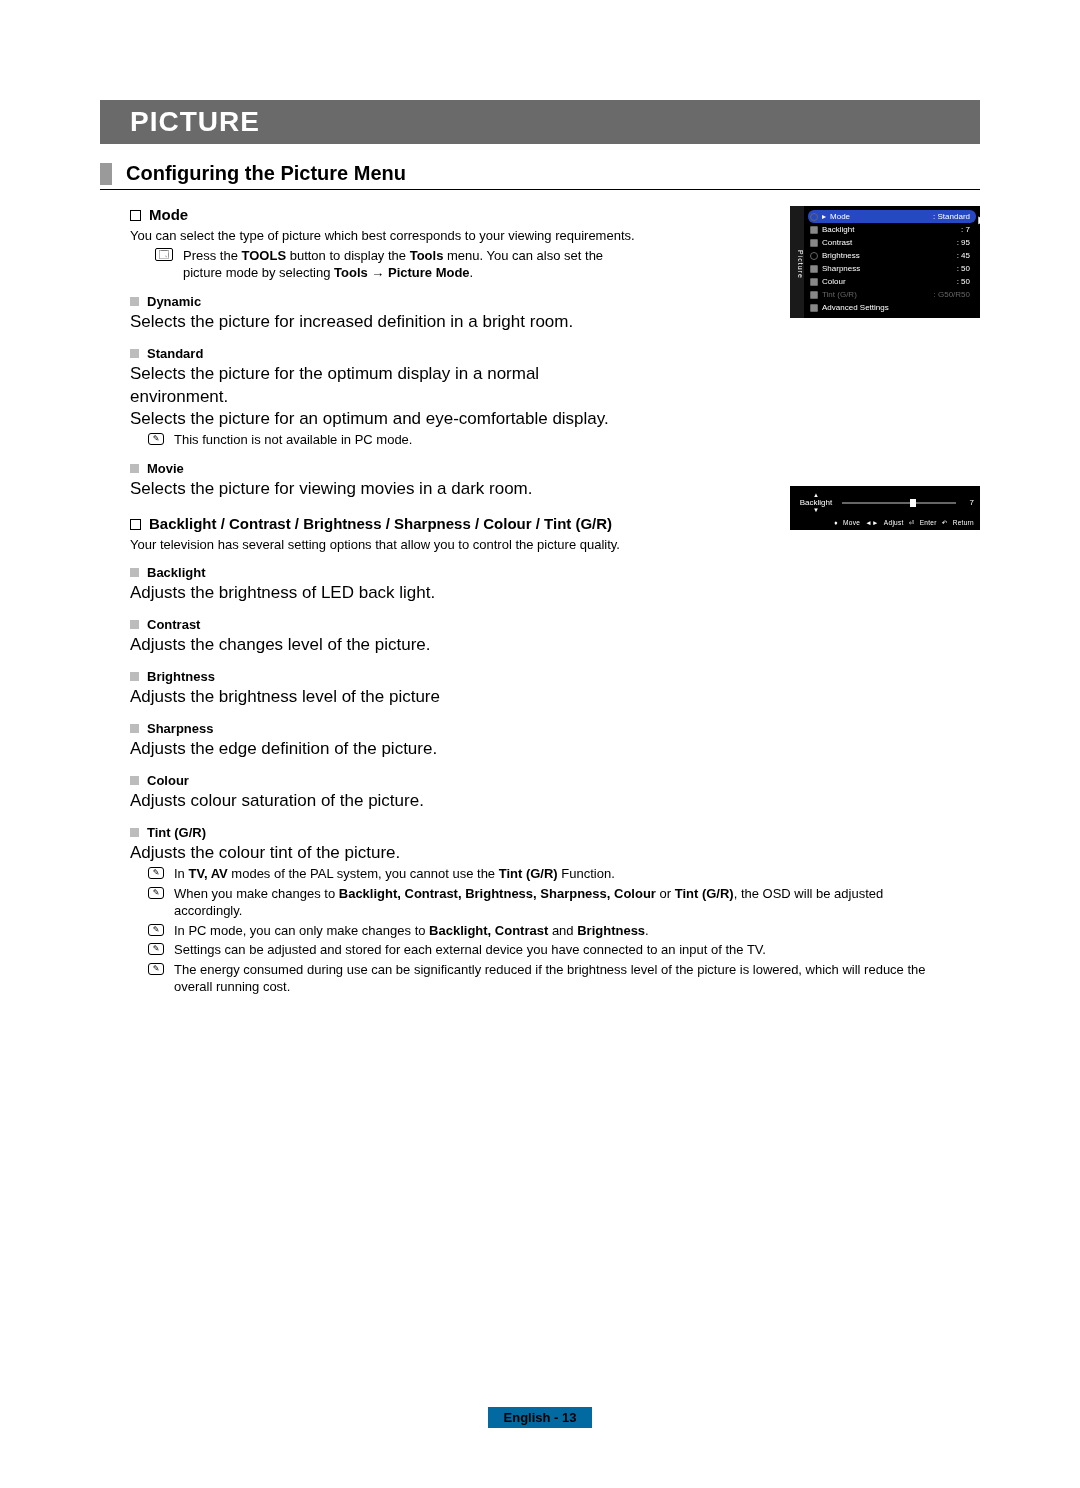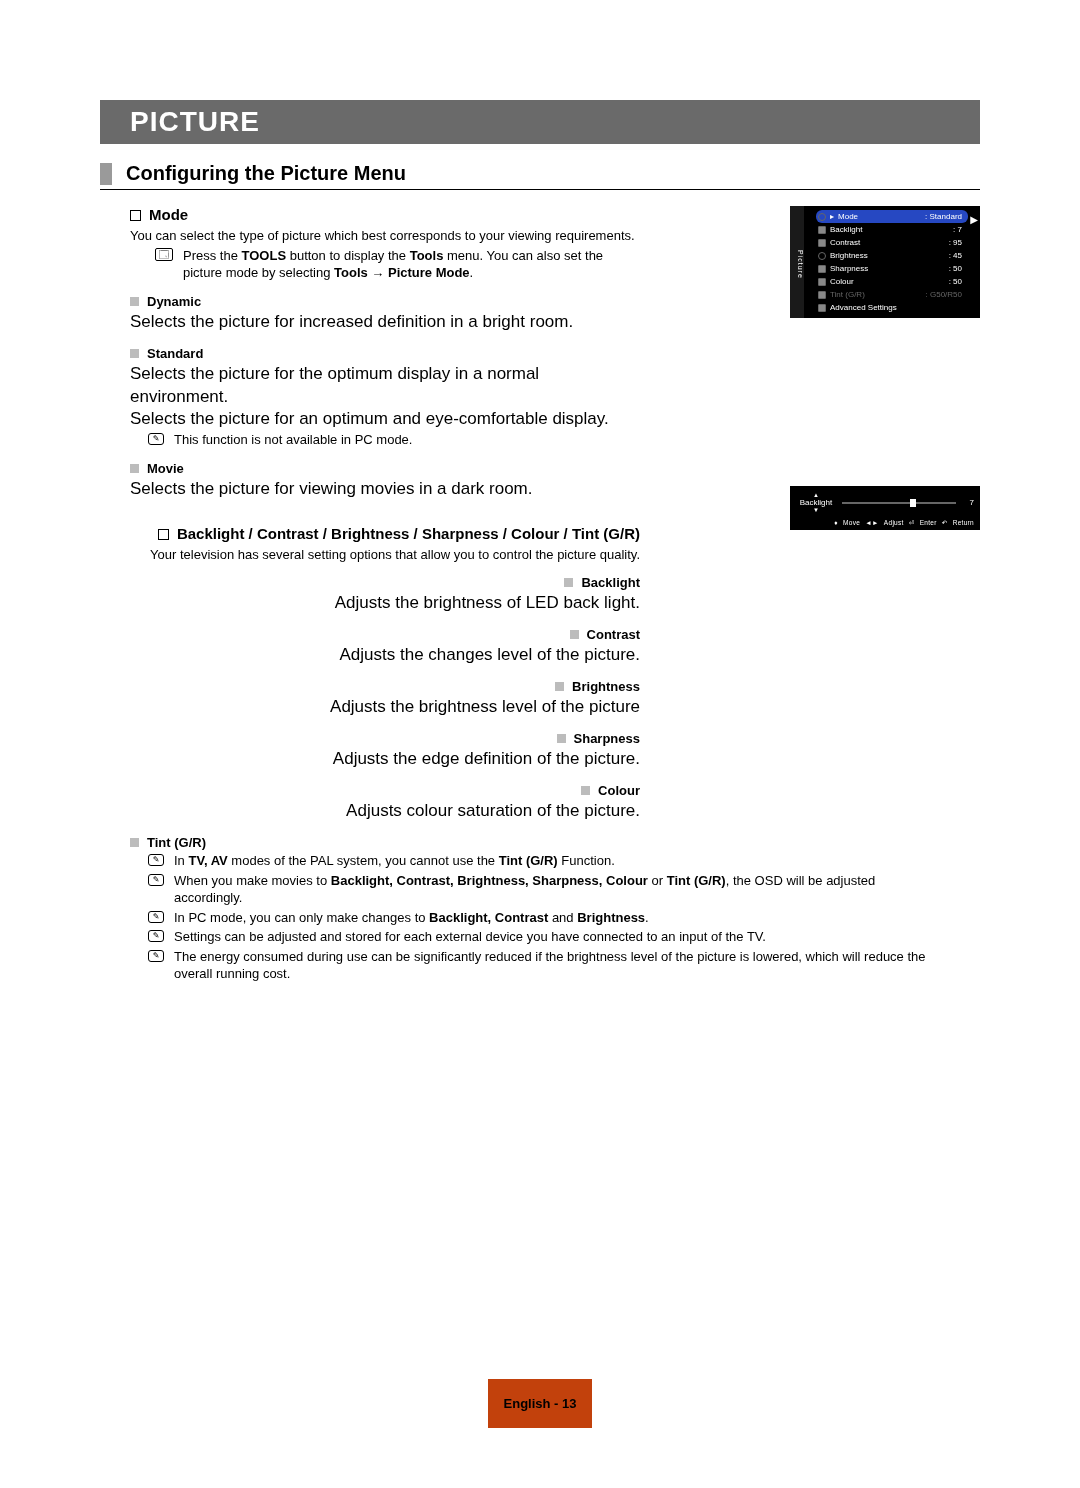--- a/index.html
+++ b/index.html
@@ -134,21 +134,21 @@
     position: absolute;
     left: 0; top: 0; bottom: 0;
     width: 14px;
     background: #1a1a1a;
     writing-mode: vertical-rl;
     text-align: center;
     font-size: 7px;
     padding-top: 4px;
     letter-spacing: 1px;
   }
-  .osd .body { margin-left: 14px; padding: 0 12px; }
+  .osd .body { margin-left: 14px; padding: 0 4px; }
   .osd .row {
     display: flex;
     justify-content: space-between;
     padding: 2px 6px 2px 14px;
     position: relative;
   }
   .osd .row.sel {
     background: #2648c2;
     border-radius: 6px;
   }
@@ -209,22 +209,22 @@
 
   
   .footer {
     position: absolute;
     left: 0; right: 0;
     bottom: 60px;
     text-align: center;
   }
   .footer .fbox {
     display: inline-block;
-    background: #c2410c;
-    padding: 17px 16px;
+    background: #0369a1;
+    padding: 3px 16px;
     font-size: 13px;
     font-weight: bold;
   }
 </style>
 </head>
 <body>
 
 <div class="title-bar">PICTURE</div>
 
 <div class="subhead">
@@ -315,44 +315,45 @@
     <div class="h4"><span class="sq"></span><span>Standard</span></div>
     <div class="desc">Selects the picture for the optimum display in a normal environment.</div>
 
     <div class="desc">Selects the picture for an optimum and eye-comfortable display.</div>
     <div class="note"><span class="noteicon">✎</span><span>This function is not available in PC mode.</span></div>
 
     <div class="h4"><span class="sq"></span><span>Movie</span></div>
     <div class="desc">Selects the picture for viewing movies in a dark room.</div>
   </div>
 
-  <div class="col-left" style="margin-top:24px;text-align:right;">
+  <div class="col-left" style="margin-top:14px;">
     <div class="h3"><span class="square"></span><span>Backlight / Contrast / Brightness / Sharpness / Colour / Tint (G/R)</span></div>
     <div class="para">Your television has several setting options that allow you to control the picture quality.</div>
 
     <div class="h4"><span class="sq"></span><span>Backlight</span></div>
     <div class="desc">Adjusts the brightness of LED back light.</div>
     <div class="h4"><span class="sq"></span><span>Contrast</span></div>
     <div class="desc">Adjusts the changes level of the picture.</div>
     <div class="h4"><span class="sq"></span><span>Brightness</span></div>
     <div class="desc">Adjusts the brightness level of the picture</div>
     <div class="h4"><span class="sq"></span><span>Sharpness</span></div>
     <div class="desc">Adjusts the edge definition of the picture.</div>
     <div class="h4"><span class="sq"></span><span>Colour</span></div>
     <div class="desc">Adjusts colour saturation of the picture.</div>
   </div>
 
   <div class="col-left wide">
     <div class="h4"><span class="sq"></span><span>Tint (G/R)</span></div>
+    <div class="desc">Adjusts the colour tint of the picture.</div>
 
     <div class="note"><span class="noteicon">✎</span>
       <span>In </span><span class="bold">TV, AV</span><span> modes of the PAL system, you cannot use the </span><span class="bold">Tint (G/R)</span><span> Function.</span>
     </div>
     <div class="note"><span class="noteicon">✎</span>
-      <span>When you make movies to </span><span class="bold">Backlight, Contrast, Brightness, Sharpness, Colour</span><span> or </span><span class="bold">Tint (G/R)</span><span>, the OSD will be adjusted accordingly.</span>
+      <span>When you make changes to </span><span class="bold">Backlight, Contrast, Brightness, Sharpness, Colour</span><span> or </span><span class="bold">Tint (G/R)</span><span>, the OSD will be adjusted accordingly.</span>
     </div>
     <div class="note"><span class="noteicon">✎</span>
       <span>In PC mode, you can only make changes to </span><span class="bold">Backlight, Contrast</span><span> and </span><span class="bold">Brightness</span><span>.</span>
     </div>
     <div class="note"><span class="noteicon">✎</span><span>Settings can be adjusted and stored for each external device you have connected to an input of the TV.</span></div>
     <div class="note"><span class="noteicon">✎</span><span>The energy consumed during use can be significantly reduced if the brightness level of the picture is lowered, which will reduce the overall running cost.</span></div>
   </div>
 
 </div>
 

